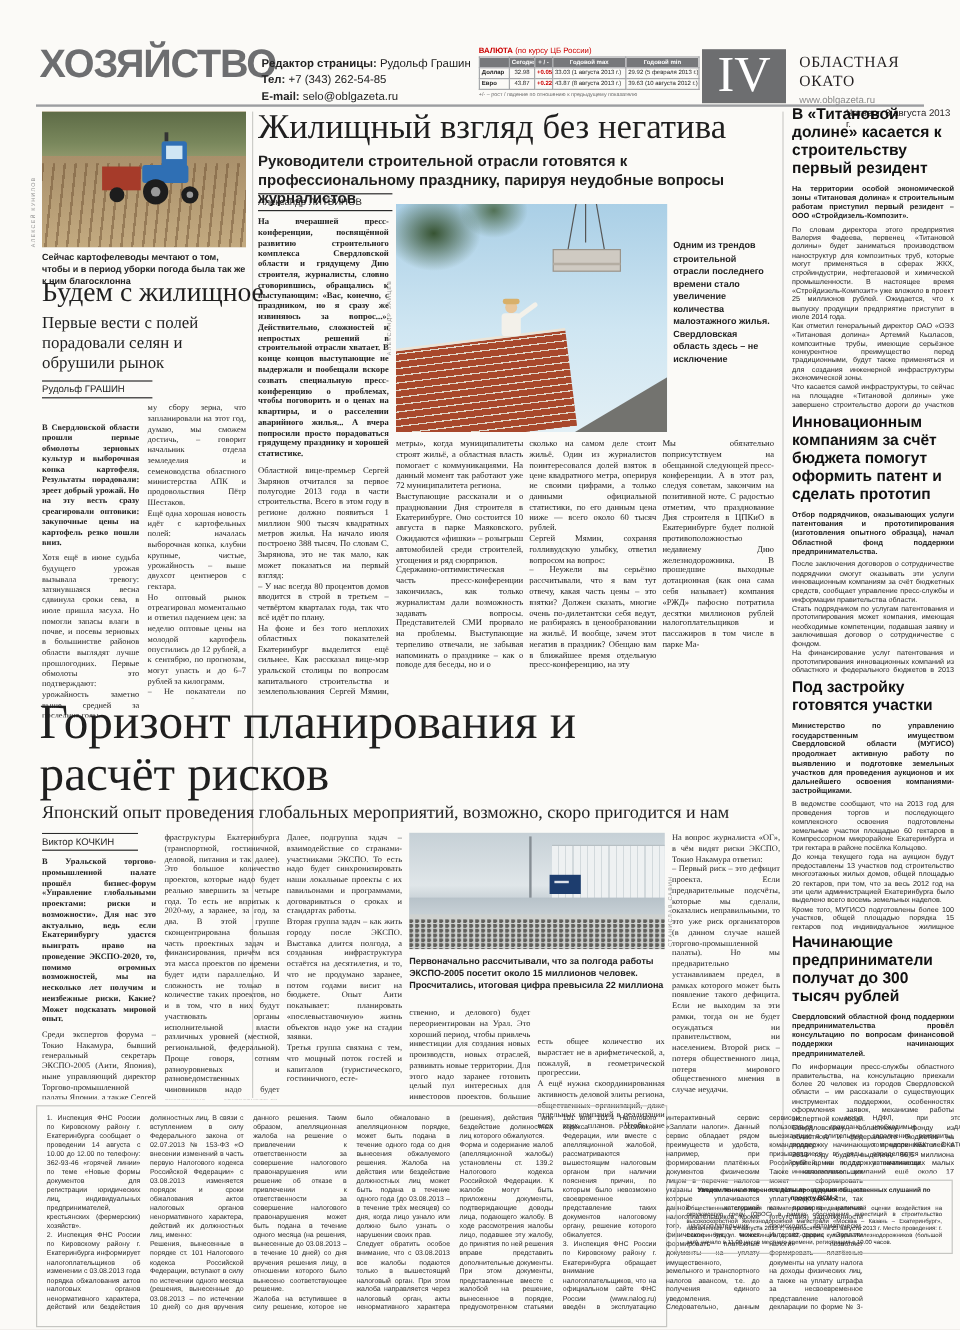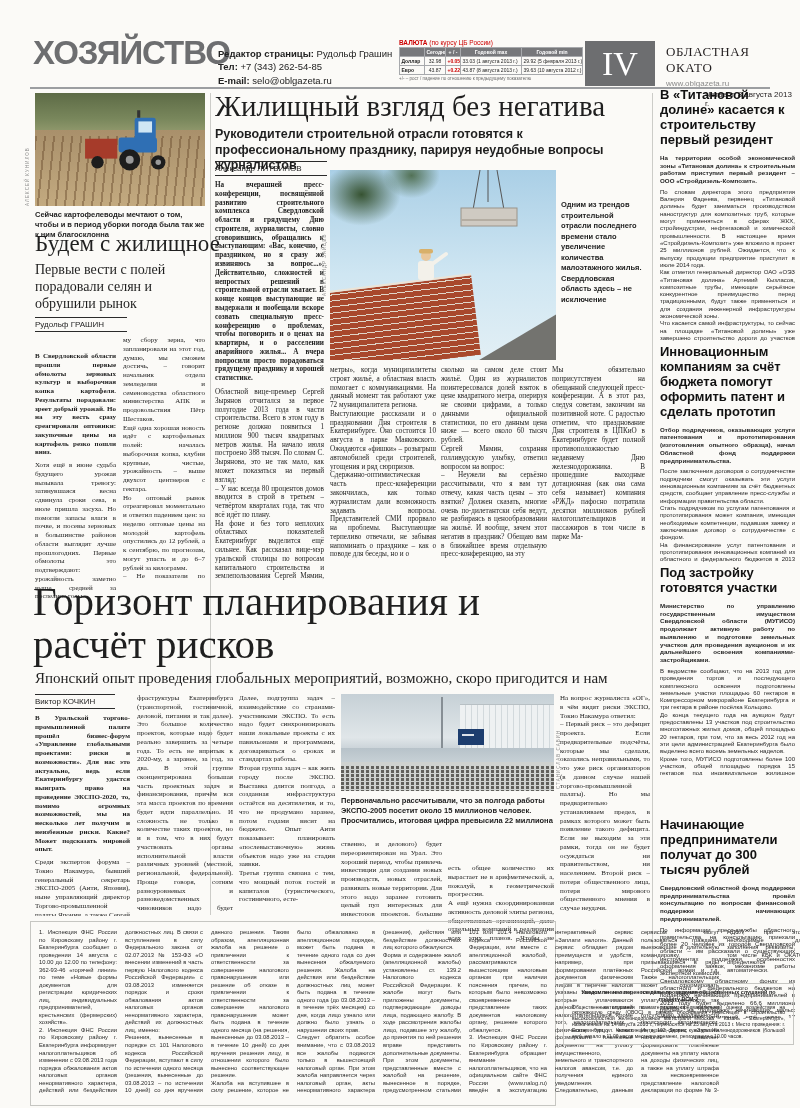--- a/index.html
+++ b/index.html
@@ -19,21 +19,21 @@
   .cur-title{font-size:6.5px;color:#cc0000;margin-bottom:1px;}
   .cur table{border-collapse:collapse;width:183px;table-layout:fixed;}
   .cur td,.cur th{border:0.5px solid #a7a9ac;font-size:5px;padding:1px 1.5px;line-height:1.2;
                   font-family:"Liberation Sans",sans-serif;overflow:hidden;white-space:nowrap;}
   .cur thead th{background:#77787b;color:#fff;font-weight:bold;text-align:center;}
   .cur .nm{font-weight:bold;}
   .cur .delta{color:#cc0000;font-weight:bold;text-align:center;}
   .cur .tv{text-align:center;}
   .cur-foot{font-size:4.5px;color:#6b6b6b;margin-top:1px;}
   .iv-box{left:585px;top:41px;width:70px;height:45px;background:#6d6e70;color:#fff;text-align:center;
-          line-height:45px;font-size:34px;font-family:"Liberation Serif",serif;}
+          line-height:45px;font-size:42px;font-family:"Liberation Serif",serif;}
   .paper-block{left:666px;top:44px;width:130px;}
   .paper-name{font-family:"Liberation Serif",serif;font-size:13px;letter-spacing:0.6px;color:#231f20;}
   .paper-site{font-size:8px;color:#8a8a8a;margin-top:3px;}
   .paper-date{font-size:8px;font-weight:normal;color:#231f20;margin-top:2px;padding-left:39px;}
   .hrule{left:30px;top:87px;width:740px;height:2px;background:#9c9ea1;}
   .vrule{width:1px;background:#ccccc8;}
 
   
   .byl{border-top:1px solid #2b2b2b;border-bottom:1px solid #2b2b2b;padding:2px 0;
        font-size:8px;font-weight:normal;}
@@ -289,21 +289,21 @@
 
   <div class="abs r-art clip" style="top:566px;height:209px;">
     <div class="r-title">Под застройку готовятся участки</div>
     <div class="r-lead just">Министерство по управлению государственным имуществом Свердловской области (МУГИСО) продолжает активную работу по выявлению и подготовке земельных участков для проведения аукционов и их дальнейшего освоения компаниями-застройщиками.</div>
     <div class="r-body just pre">В ведомстве сообщают, что на 2013 год для проведения торгов и последующего комплексного освоения подготовлены земельные участки площадью 60 гектаров в Компрессорном микрорайоне Екатеринбурга и три гектара в районе посёлка Кольцово.
 До конца текущего года на аукцион будут предоставлены 13 участков под строительство многоэтажных жилых домов, общей площадью 20 гектаров, при том, что за весь 2012 год на эти цели администрацией Екатеринбурга было выделено всего восемь земельных наделов.
 Кроме того, МУГИСО подготовлены более 100 участков, общей площадью порядка 15 гектаров под индивидуальное жилищное строительство, из которых 3,5 гектара – под строительство блокированных жилых домов (таунхаусов) и 11,5 гектара – непосредственно под ИЖС.</div>
 
   </div>
 
-  <div class="abs r-art clip" style="top:818px;height:200px;">
+  <div class="abs r-art clip" style="top:778px;height:200px;">
     <div class="r-title">Начинающие предприниматели получат до 300 тысяч рублей</div>
     <div class="r-lead just">Свердловский областной фонд поддержки предпринимательства провёл консультацию по вопросам финансовой поддержки начинающих предпринимателей.</div>
     <div class="r-body just pre">По информации пресс-службы областного правительства, на консультацию приехали более 20 человек из городов Свердловской области – им рассказали о существующих инструментах поддержки, особенностях оформления заявок, механизме работы экспертной комиссии.
 Свердловскому областному фонду из областного и федерального бюджетов на поддержку начинающих предпринимателей в 2013 году будет выделено 66,6 миллиона рублей, на поддержку начинающих малых инновационных компаний ещё около 17 миллионов.</div>
 
   </div>
 
   <div class="abs tax-box just pre">1. Инспекция ФНС России по Кировскому району г. Екатеринбурга сообщает о проведении 14 августа с 10.00 до 12.00 по телефону: 362-93-46 «горячей линии» по теме «Новые формы документов для регистрации юридических лиц, индивидуальных предпринимателей, крестьянских (фермерских) хозяйств».
 2. Инспекция ФНС России по Кировскому району г. Екатеринбурга информирует налогоплательщиков об изменении с 03.08.2013 года порядка обжалования актов налоговых органов ненормативного характера, действий или бездействия должностных лиц. В связи с вступлением в силу Федерального закона от 02.07.2013 № 153-ФЗ «О внесении изменений в часть первую Налогового кодекса Российской Федерации» с 03.08.2013 изменяется порядок и сроки обжалования актов налоговых органов ненормативного характера, действий их должностных лиц, именно:
 Решения, вынесенные в порядке ст. 101 Налогового кодекса Российской Федерации, вступают в силу по истечении одного месяца (решения, вынесенные до 03.08.2013 – по истечении 10 дней) со дня вручения данного решения. Таким образом, апелляционная жалоба на решение о привлечении к ответственности за совершение налогового правонарушения или решение об отказе в привлечении к ответственности за совершение налогового правонарушения может быть подана в течение одного месяца (на решения, вынесенные до 03.08.2013 – в течение 10 дней) со дня вручения решения лицу, в отношении которого было вынесено соответствующее решение.

